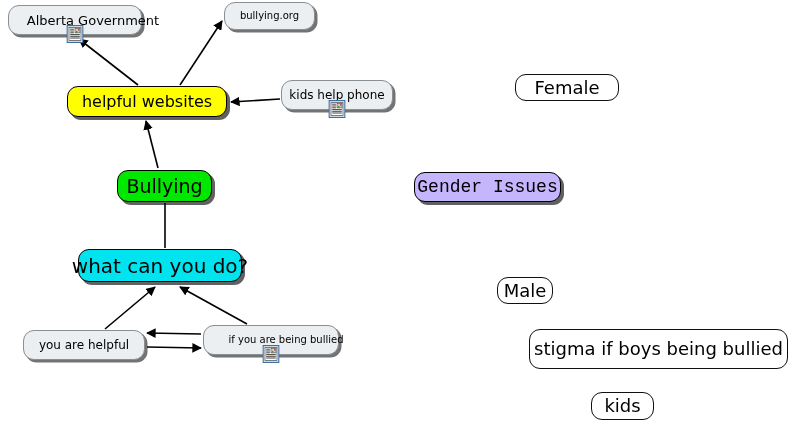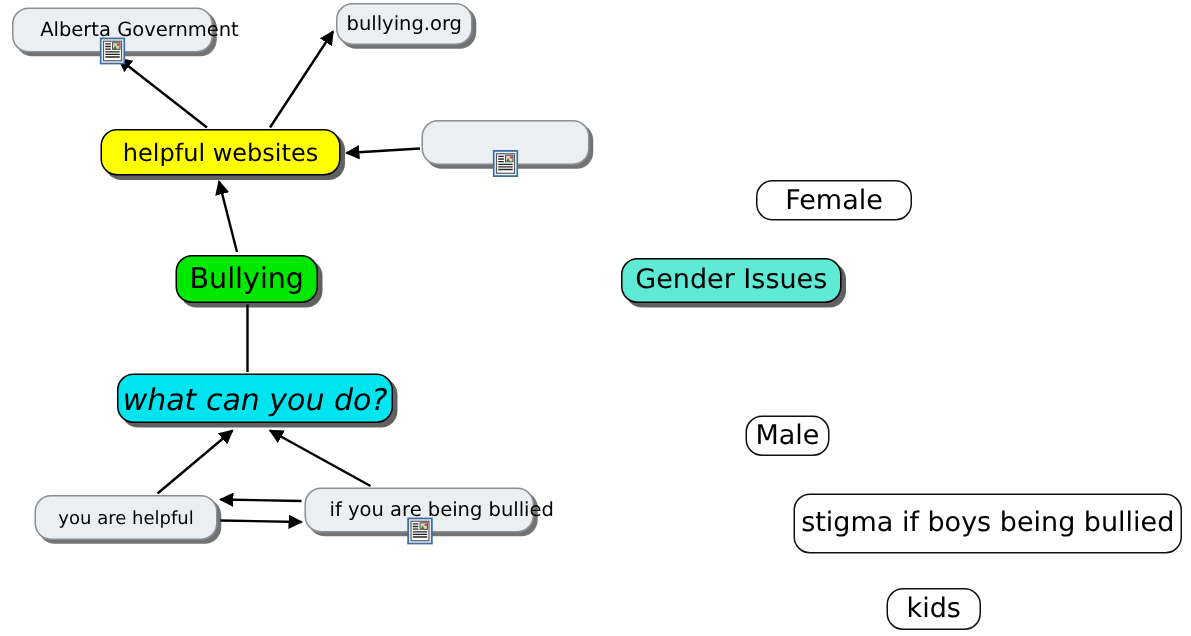--- a/index.html
+++ b/index.html
@@ -109,24 +109,25 @@
               <line x1="3.7" y1="4.2" x2="7.4" y2="4.2"></line>
               <line x1="3.7" y1="6.0" x2="7.4" y2="6.0"></line>
               <line x1="3.7" y1="7.8" x2="7.4" y2="7.8"></line>
               <line x1="3.7" y1="9.6" x2="13.3" y2="9.6"></line>
               <line x1="3.7" y1="11.3" x2="13.3" y2="11.3"></line>
               <line x1="3.7" y1="13.0" x2="13.3" y2="13.0"></line>
             </g>
           </svg>
         </span>
       </div>
-      <div class="node gray" style="left: 224px; top: 2px; width: 91px; height: 28px; font-size: 13px;">
+      <div class="node gray" style="left: 224px; top: 2px; width: 91px; height: 28px; font-size: 10px;">
         <span class="node-label">bullying.org</span>
       </div>
       <div class="node gray" style="left: 281px; top: 80px; width: 112px; height: 30px; font-size: 12px;">
+        <span class="node-label">kids help phone</span>
         <span class="doc-icon">
           <svg viewBox="0 0 17 18" width="17" height="18">
             <rect x="0.5" y="0.5" width="16" height="17" fill="#f2f4f8" stroke="#3a6ea5" stroke-width="1.4"></rect>
             <rect x="2.5" y="2.5" width="12" height="13" fill="#ffffff" stroke="#5b5b5b" stroke-width="0.8"></rect>
             <rect x="8.5" y="3.5" width="5" height="4.4" fill="#d8d0c0" stroke="#404040" stroke-width="0.6"></rect>
             <path d="M9 7.6 L10.3 5.4 L11.4 7.6 Z" fill="#2f7d32"></path>
             <circle cx="12.3" cy="4.9" r="0.8" fill="#d03030"></circle>
             <g stroke="#202020" stroke-width="0.85">
               <line x1="3.7" y1="4.2" x2="7.4" y2="4.2"></line>
               <line x1="3.7" y1="6.0" x2="7.4" y2="6.0"></line>
@@ -137,50 +138,50 @@
             </g>
           </svg>
         </span>
       </div>
       <div class="node colored" style="left: 67px; top: 86px; width: 160px; height: 31px; font-size: 16px; background: rgb(255, 255, 0);">
         <span class="node-label">helpful websites</span>
       </div>
       <div class="node colored" style="left: 117px; top: 170px; width: 95px; height: 32px; font-size: 19px; background: rgb(0, 232, 0); text-align: right;">
         <span class="node-label">Bullying</span>
       </div>
-      <div class="node colored" style="left: 78px; top: 249px; width: 184px; height: 33px; font-size: 20px; background: rgb(0, 228, 240); font-style: italic;">
+      <div class="node colored" style="left: 78px; top: 249px; width: 164px; height: 33px; font-size: 20px; background: rgb(0, 228, 240);">
         <span class="node-label">what can you do?</span>
       </div>
       <div class="node gray" style="left: 23px; top: 330px; width: 122px; height: 30px; font-size: 12px;">
         <span class="node-label">you are helpful</span>
       </div>
-      <div class="node gray" style="left: 203px; top: 325px; width: 153px; height: 30px; font-size: 13px; padding-left: 30px;">
+      <div class="node gray" style="left: 203px; top: 325px; width: 136px; height: 30px; font-size: 10px; padding-left: 30px;">
         <span class="node-label">if you are being bullied</span>
         <span class="doc-icon">
           <svg viewBox="0 0 17 18" width="17" height="18">
             <rect x="0.5" y="0.5" width="16" height="17" fill="#f2f4f8" stroke="#3a6ea5" stroke-width="1.4"></rect>
             <rect x="2.5" y="2.5" width="12" height="13" fill="#ffffff" stroke="#5b5b5b" stroke-width="0.8"></rect>
             <rect x="8.5" y="3.5" width="5" height="4.4" fill="#d8d0c0" stroke="#404040" stroke-width="0.6"></rect>
             <path d="M9 7.6 L10.3 5.4 L11.4 7.6 Z" fill="#2f7d32"></path>
             <circle cx="12.3" cy="4.9" r="0.8" fill="#d03030"></circle>
             <g stroke="#202020" stroke-width="0.85">
               <line x1="3.7" y1="4.2" x2="7.4" y2="4.2"></line>
               <line x1="3.7" y1="6.0" x2="7.4" y2="6.0"></line>
               <line x1="3.7" y1="7.8" x2="7.4" y2="7.8"></line>
               <line x1="3.7" y1="9.6" x2="13.3" y2="9.6"></line>
               <line x1="3.7" y1="11.3" x2="13.3" y2="11.3"></line>
               <line x1="3.7" y1="13.0" x2="13.3" y2="13.0"></line>
             </g>
           </svg>
         </span>
       </div>
-      <div class="node plain" style="left: 504px; top: 74px; width: 104px; height: 27px; font-size: 18px; margin-top: 46px;">
+      <div class="node plain" style="left: 515px; top: 74px; width: 104px; height: 27px; font-size: 18px;">
         <span class="node-label">Female</span>
       </div>
-      <div class="node colored" style="left: 414px; top: 172px; width: 147px; height: 30px; font-size: 18px; background: #5eead4;">
+      <div class="node colored" style="left: 414px; top: 172px; width: 147px; height: 30px; font-size: 18px; background: #c4b5fd; font-family: Liberation Mono, monospace;">
         <span class="node-label">Gender Issues</span>
       </div>
       <div class="node plain" style="left: 497px; top: 277px; width: 56px; height: 27px; font-size: 18px;">
         <span class="node-label">Male</span>
       </div>
       <div class="node plain" style="left: 529px; top: 329px; width: 259px; height: 40px; font-size: 18px;">
         <span class="node-label">stigma if boys being bullied</span>
       </div>
       <div class="node plain" style="left: 591px; top: 392px; width: 63px; height: 28px; font-size: 18px;">
         <span class="node-label">kids</span>

